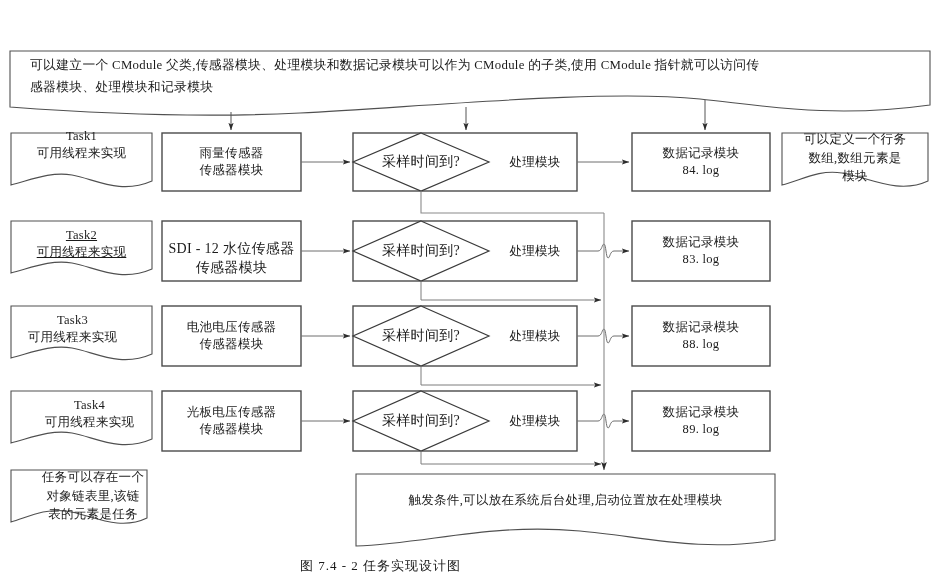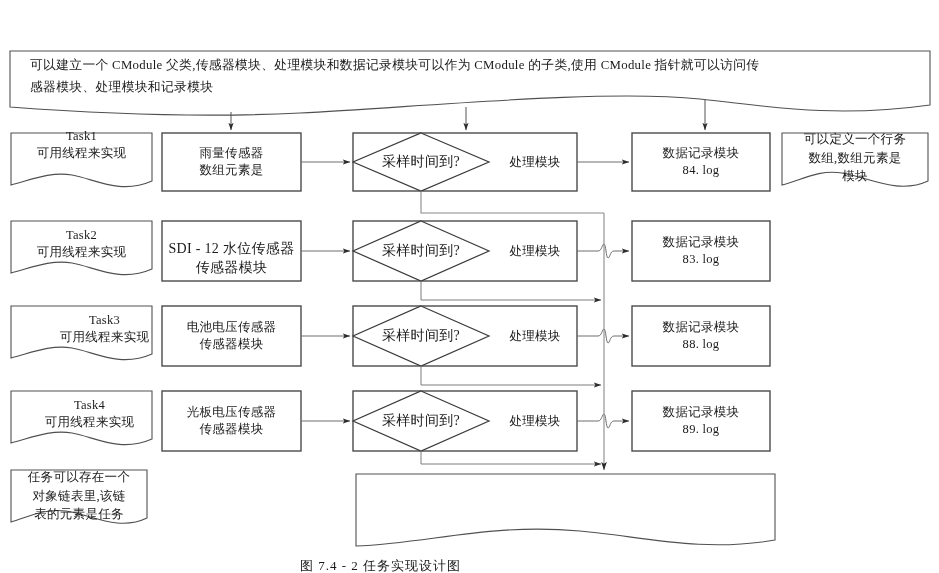--- a/index.html
+++ b/index.html
@@ -114,54 +114,55 @@
                C490,490 430,510 356,513 Z" fill="#ffffff" stroke="#505050" stroke-width="1.1"></path>
     </g>
   </svg>
 
   <div class="lbl" style="left:30px;top:24px;width:880px;height:40px;text-align:left;align-items:flex-start;font-size:12.8px;line-height:1.7;">可以建立一个 CModule 父类,传感器模块、处理模块和数据记录模块可以作为 CModule 的子类,使用 CModule 指针就可以访问传
 感器模块、处理模块和记录模块</div>
 
   <div class="lbl" style="left:11px;top:89px;width:141px;height:46px;">Task1
 可用线程来实现</div>
   <div class="lbl" style="left:162px;top:100px;width:139px;height:58px;">雨量传感器
-数组元素是</div>
+传感器模块</div>
   <div class="lbl small" style="left:353px;top:100px;width:136px;height:58px;">采样时间到?</div>
   <div class="lbl" style="left:496px;top:100px;width:78px;height:58px;">处理模块</div>
   <div class="lbl" style="left:632px;top:100px;width:138px;height:58px;">数据记录模块
 84. log</div>
   <div class="lbl" style="left:782px;top:100px;width:146px;height:50px;line-height:1.5;">可以定义一个行务
 数组,数组元素是
 模块</div>
 
-  <div class="lbl" style="left:11px;top:188px;width:141px;height:46px;">Task2
+  <div class="lbl" style="left:11px;top:188px;width:141px;height:46px;text-decoration:underline;">Task2
 可用线程来实现</div>
   <div class="lbl small" style="left:160px;top:188px;width:143px;height:76px;">SDI - 12 水位传感器
 传感器模块</div>
   <div class="lbl small" style="left:353px;top:188px;width:136px;height:60px;">采样时间到?</div>
   <div class="lbl" style="left:496px;top:188px;width:78px;height:60px;">处理模块</div>
   <div class="lbl" style="left:632px;top:188px;width:138px;height:60px;">数据记录模块
 83. log</div>
 
-  <div class="lbl" style="left:11px;top:273px;width:123px;height:46px;padding-left:32px;">Task3
+  <div class="lbl" style="left:11px;top:273px;width:123px;height:46px;">Task3
 可用线程来实现</div>
   <div class="lbl" style="left:162px;top:273px;width:139px;height:60px;">电池电压传感器
 传感器模块</div>
   <div class="lbl small" style="left:353px;top:273px;width:136px;height:60px;">采样时间到?</div>
   <div class="lbl" style="left:496px;top:273px;width:78px;height:60px;">处理模块</div>
   <div class="lbl" style="left:632px;top:273px;width:138px;height:60px;">数据记录模块
 88. log</div>
 
   <div class="lbl" style="left:11px;top:358px;width:141px;height:46px;padding-left:8px;">Task4
 可用线程来实现</div>
   <div class="lbl" style="left:162px;top:358px;width:139px;height:60px;">光板电压传感器
 传感器模块</div>
   <div class="lbl small" style="left:353px;top:358px;width:136px;height:60px;">采样时间到?</div>
   <div class="lbl" style="left:496px;top:358px;width:78px;height:60px;">处理模块</div>
   <div class="lbl" style="left:632px;top:358px;width:138px;height:60px;">数据记录模块
 89. log</div>
 
-  <div class="lbl" style="left:11px;top:438px;width:136px;height:50px;line-height:1.5;">任务可以存在一个
+  <div class="lbl" style="left:11px;top:438px;width:136px;height:50px;line-height:1.5;padding-left:14px;">任务可以存在一个
 对象链表里,该链
 表的元素是任务</div>
+  <div class="lbl" style="left:356px;top:446px;width:419px;height:42px;">触发条件,可以放在系统后台处理,启动位置放在处理模块</div>
 
   <div id="caption">图 7.4 - 2   任务实现设计图</div>
 </div>
 
 </body></html>

